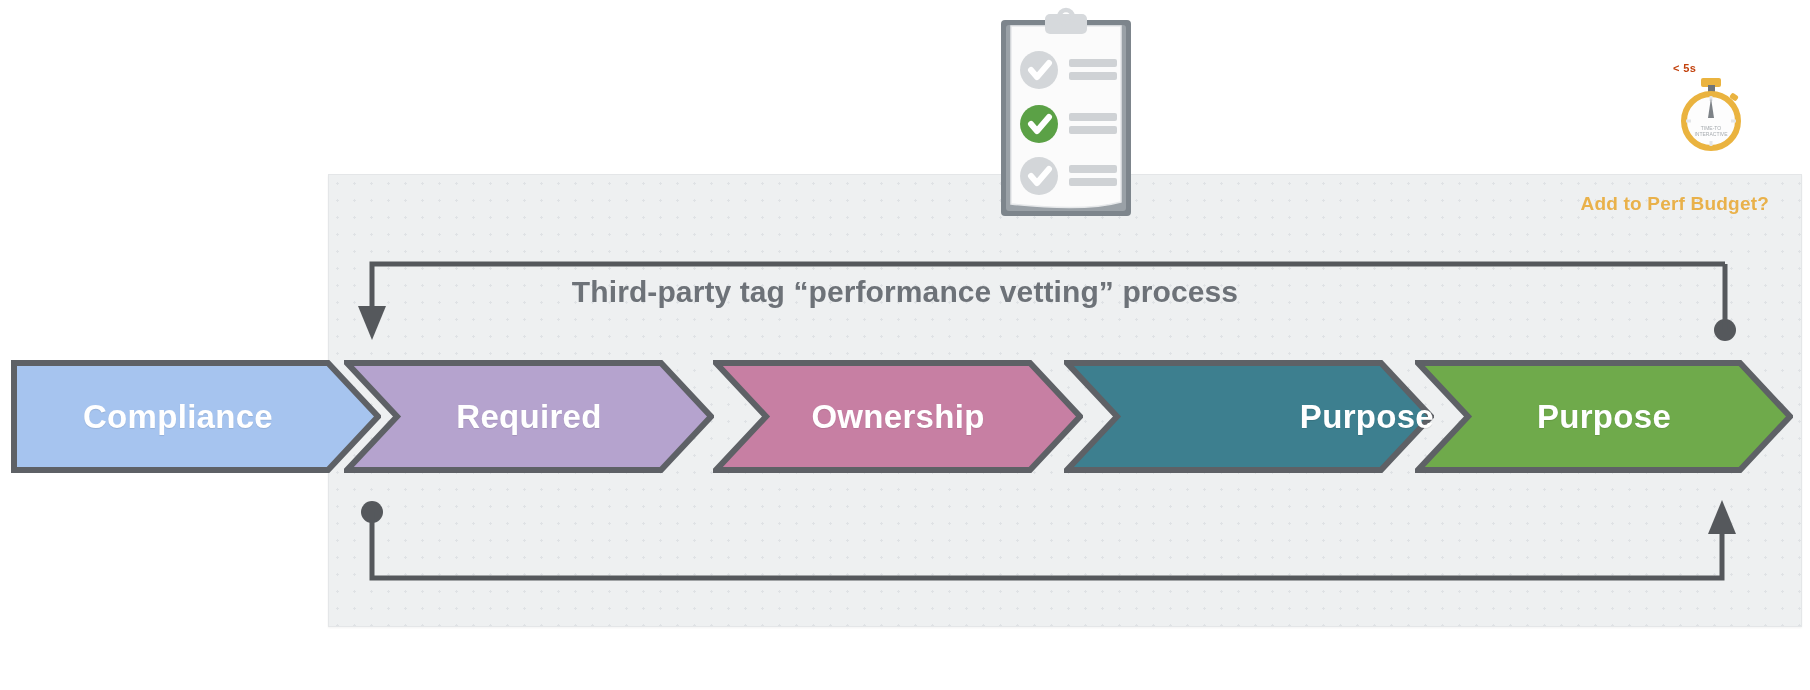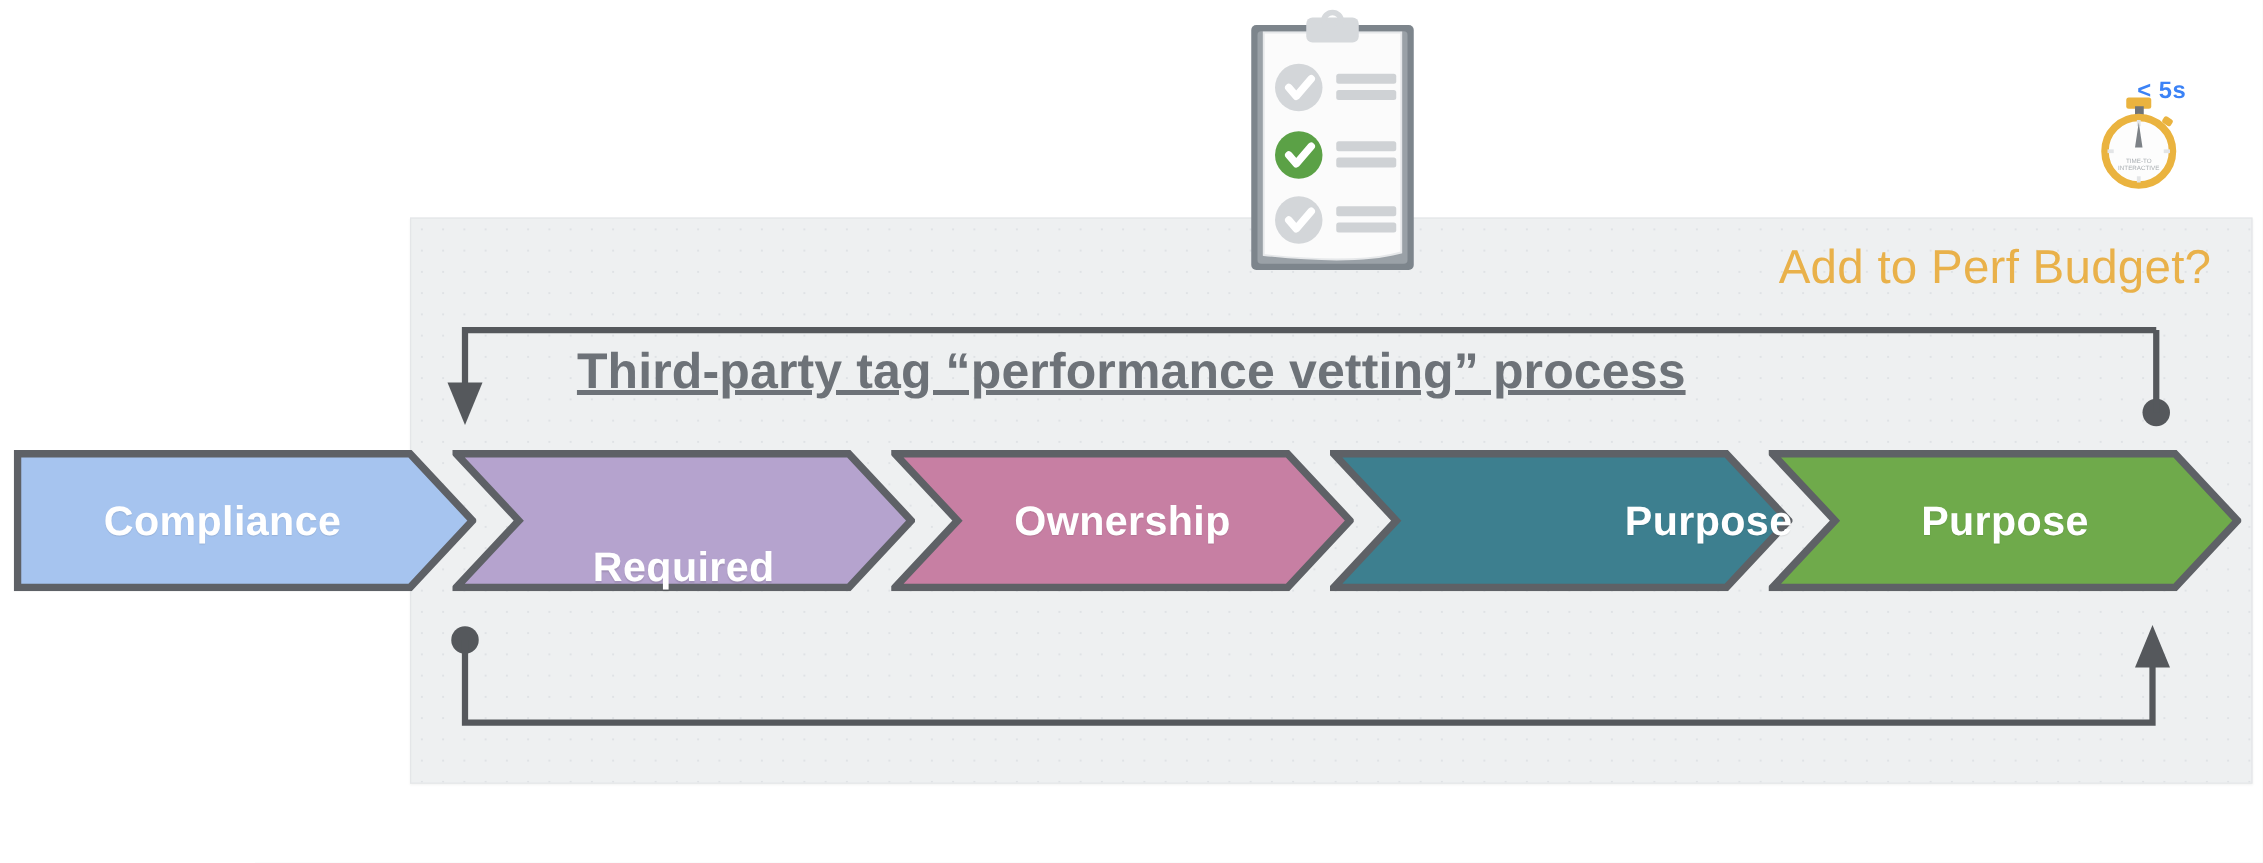--- a/index.html
+++ b/index.html
@@ -16,28 +16,28 @@
     background:#eef0f1;
     background-image:radial-gradient(circle, #dfe2e5 1.1px, transparent 1.2px);
     background-size:17px 17px;
     border:1px solid #e4e6e8;
     box-shadow:0 1px 2px rgba(0,0,0,.05);
   }
 
   
   .perf-label{
     position:absolute;right:32px;top:18px;
-    font-size:38px;font-weight:normal;color:#e9b14a;
+    font-size:19px;font-weight:bold;color:#e9b14a;
     letter-spacing:.2px;white-space:nowrap;
   }
 
   
   .flow-title{
     position:absolute;left:0;right:0;top:275px;text-align:center;
-    font-size:40px;font-weight:bold;color:#6d7278;letter-spacing:.1px;text-decoration:underline;
+    font-size:30px;font-weight:bold;color:#6d7278;letter-spacing:.1px;
   }
 
   
   .connectors{position:absolute;left:0;top:0;width:1810px;height:690px;overflow:visible;}
 
   
   .chev-row{position:absolute;left:0;top:360px;height:113px;width:1444px;}
   .chev{
     position:absolute;top:0;height:113px;
     display:flex;align-items:center;justify-content:center;
@@ -49,22 +49,22 @@
     text-shadow:0 1px 1px rgba(0,0,0,.10);
   }
   .chev svg{position:absolute;left:0;top:0;width:100%;height:100%;}
 
   
   .clipboard{position:absolute;left:993px;top:6px;width:146px;height:216px;}
 
   
   .stopwatch{position:absolute;left:1673px;top:62px;width:76px;height:92px;}
   .sw-cap{
-    position:absolute;left:0;right:0;top:0;text-align:right;
-    font-size:19px;font-weight:bold;color:#3b82f6;letter-spacing:.4px;
+    position:absolute;left:0;right:0;top:0;text-align:left;
+    font-size:11px;font-weight:bold;color:#c2410c;letter-spacing:.4px;
   }
 </style>
 </head>
 <body>
 
 <div id="stage">
 
   <div class="panel">
 
     <div class="perf-label">Add to Perf Budget?</div>
@@ -91,21 +91,21 @@
 
   <div class="chev-row">
 
     <div class="chev" style="left:11px;width:370px;">
       <svg viewBox="0 0 370 113" preserveAspectRatio="none">
         <polygon points="3,3 317,3 367,56.5 317,110 3,110" fill="#a6c4ef" stroke="#5e6166" stroke-width="6" stroke-linejoin="miter"></polygon>
       </svg>
       <span class="lbl" style="margin-right:36px;">Compliance</span>
     </div>
 
-    <div class="chev" style="left:362px;width:370px;align-items:flex-end;">
+    <div class="chev" style="left:344px;width:370px;">
       <svg viewBox="0 0 370 113" preserveAspectRatio="none">
         <polygon points="3,3 317,3 367,56.5 317,110 3,110 53,56.5" fill="#b5a3ce" stroke="#5e6166" stroke-width="6" stroke-linejoin="miter"></polygon>
       </svg>
       <span class="lbl">Required</span>
     </div>
 
     <div class="chev" style="left:713px;width:370px;">
       <svg viewBox="0 0 370 113" preserveAspectRatio="none">
         <polygon points="3,3 317,3 367,56.5 317,110 3,110 53,56.5" fill="#c77fa3" stroke="#5e6166" stroke-width="6" stroke-linejoin="miter"></polygon>
       </svg>

